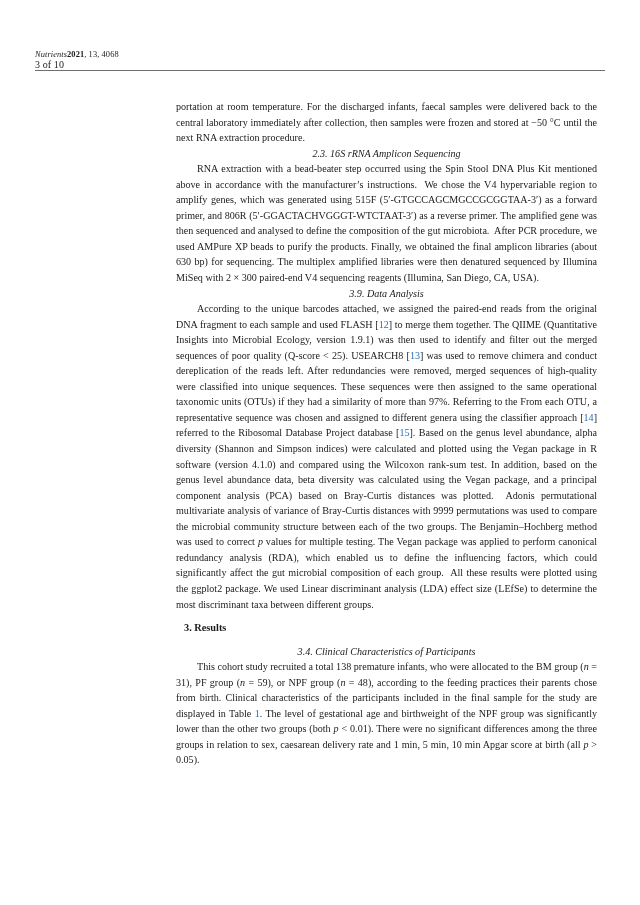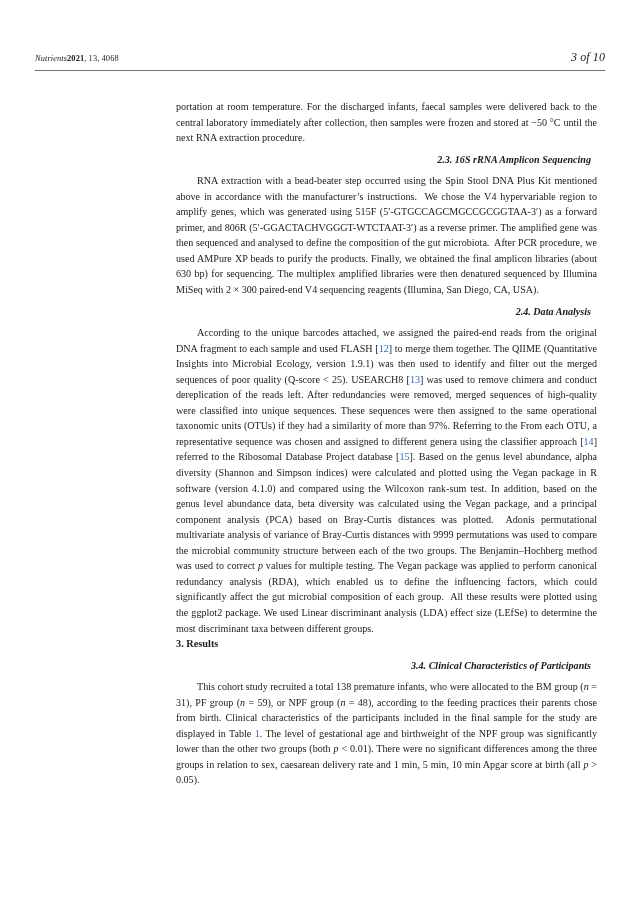--- a/index.html
+++ b/index.html
@@ -26,33 +26,33 @@
   .running-head {
     position: absolute;
     left: 35px;
     top: 50px;
     width: 570px;
     display: flex;
     justify-content: space-between;
     align-items: baseline;
     font-size: 8.4px;
     letter-spacing: 0.1px;
+    flex-direction: column;
   }
   .rh-left { white-space: nowrap; }
   .rh-journal {
     font-style: italic;
   }
   .rh-year {
     font-weight: bold;
   }
   .rh-vol { }
   .rh-right {
     white-space: nowrap;
-    font-size: 12px;
-    font-style: italic;
+    font-size: 10px;
   }
   .head-rule {
     position: absolute;
     left: 35px;
     top: 70px;
     width: 570px;
     height: 1px;
     background: #6f6f6f;
   }
 
@@ -70,29 +70,29 @@
     line-height: 15.55px;
     text-align: justify;
     text-justify: inter-word;
     hyphens: none;
   }
   p.body-text.indent {
     text-indent: 21px;
   }
 
   h2.section-head {
-    margin: 6px;
+    margin: 0;
     font-size: 10.1px;
     line-height: 15.55px;
     font-style: italic;
-    font-weight: bold;
-    text-align: right;
+    font-weight: normal;
+    text-align: center;
   }
   h2.section-head-bold {
-    margin: 0;
+    margin: 8px;
     font-size: 10.3px;
     line-height: 15.55px;
     font-weight: bold;
     font-style: normal;
     text-align: left;
   }
 
   .cite {
     color: #2a6ebb;
   }
@@ -112,21 +112,21 @@
   <div class="head-rule"></div>
 
   <div class="column">
 
     <p class="body-text">portation at room temperature. For the discharged infants, faecal samples were delivered back to the central laboratory immediately after collection, then samples were frozen and stored at −50 °C until the next RNA extraction procedure.</p>
 
     <h2 class="section-head gap-before">2.3. 16S rRNA Amplicon Sequencing</h2>
 
     <p class="body-text indent"><span>RNA extraction with a bead-beater step occurred using the Spin Stool DNA Plus Kit mentioned above in accordance with the manufacturer’s instructions.</span>&nbsp; <span>We chose the V4 hypervariable region to amplify genes, which was generated using 515F (5′-GTGCCAGCMGCCGCGGTAA-3′) as a forward primer, and 806R (5′-GGACTACHVGGGT-WTCTAAT-3′) as a reverse primer. The amplified gene was then sequenced and analysed to define the composition of the gut microbiota.</span>&nbsp; <span>After PCR procedure, we used AMPure XP beads to purify the products. Finally, we obtained the final amplicon libraries (about 630 bp) for sequencing. The multiplex amplified libraries were then denatured sequenced by Illumina MiSeq with 2 × 300 paired-end V4 sequencing reagents (Illumina, San Diego, CA, USA).</span></p>
 
-    <h2 class="section-head gap-before">2.4. Data Analysis</h2>
+    <h2 class="section-head gap-before">3.9. Data Analysis</h2>
 
     <p class="body-text indent"><span>According to the unique barcodes attached, we assigned the paired-end reads from the original DNA fragment to each sample and used FLASH [</span><span class="cite">12</span><span>] to merge them together. The QIIME (Quantitative Insights into Microbial Ecology, version 1.9.1) was then used to identify and filter out the merged sequences of poor quality (Q-score &lt; 25). USEARCH8 [</span><span class="cite">13</span><span>] was used to remove chimera and conduct dereplication of the reads left. After redundancies were removed, merged sequences of high-quality were classified into unique sequences. These sequences were then assigned to the same operational taxonomic units (OTUs) if they had a similarity of more than 97%. Referring to the From each OTU, a representative sequence was chosen and assigned to different genera using the classifier approach [</span><span class="cite">14</span><span>] referred to the Ribosomal Database Project database [</span><span class="cite">15</span><span>]. Based on the genus level abundance, alpha diversity (Shannon and Simpson indices) were calculated and plotted using the Vegan package in R software (version 4.1.0) and compared using the Wilcoxon rank-sum test. In addition, based on the genus level abundance data, beta diversity was calculated using the Vegan package, and a principal component analysis (PCA) based on Bray-Curtis distances was plotted.</span>&nbsp; <span>Adonis permutational multivariate analysis of variance of Bray-Curtis distances with 9999 permutations was used to compare the microbial community structure between each of the two groups. The Benjamin–Hochberg method was used to correct </span><span class="it">p</span><span> values for multiple testing. The Vegan package was applied to perform canonical redundancy analysis (RDA), which enabled us to define the influencing factors, which could significantly affect the gut microbial composition of each group.</span>&nbsp; <span>All these results were plotted using the ggplot2 package. We used Linear discriminant analysis (LDA) effect size (LEfSe) to determine the most discriminant taxa between different groups.</span></p>
 
     <h2 class="section-head-bold gap-before">3. Results</h2>
 
     <h2 class="section-head">3.4. Clinical Characteristics of Participants</h2>
 
     <p class="body-text indent"><span>This cohort study recruited a total 138 premature infants, who were allocated to the BM group (</span><span class="it">n</span><span> = 31), PF group (</span><span class="it">n</span><span> = 59), or NPF group (</span><span class="it">n</span><span> = 48), according to the feeding practices their parents chose from birth. Clinical characteristics of the participants included in the final sample for the study are displayed in Table </span><span class="cite">1</span><span>. The level of gestational age and birthweight of the NPF group was significantly lower than the other two groups (both </span><span class="it">p</span><span> &lt; 0.01). There were no significant differences among the three groups in relation to sex, caesarean delivery rate and 1 min, 5 min, 10 min Apgar score at birth (all </span><span class="it">p</span><span> &gt; 0.05).</span></p>
 
   </div>

